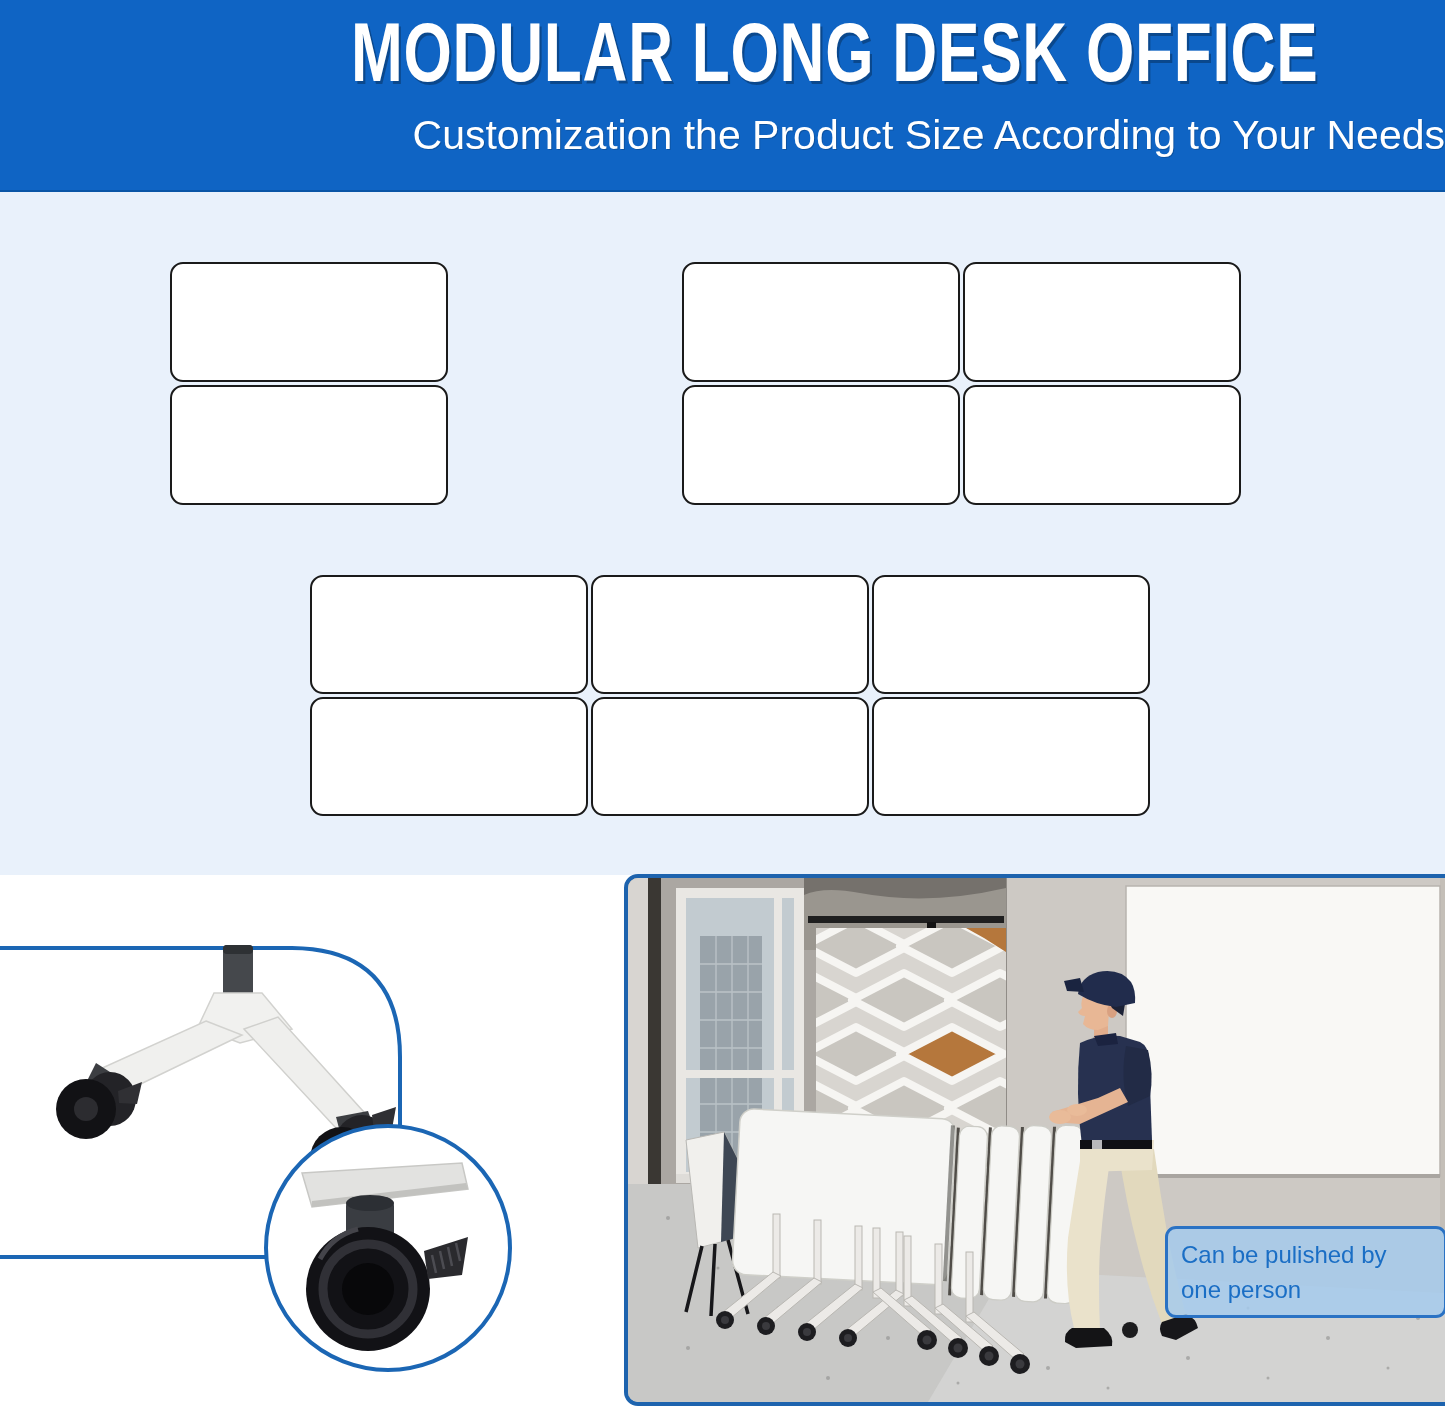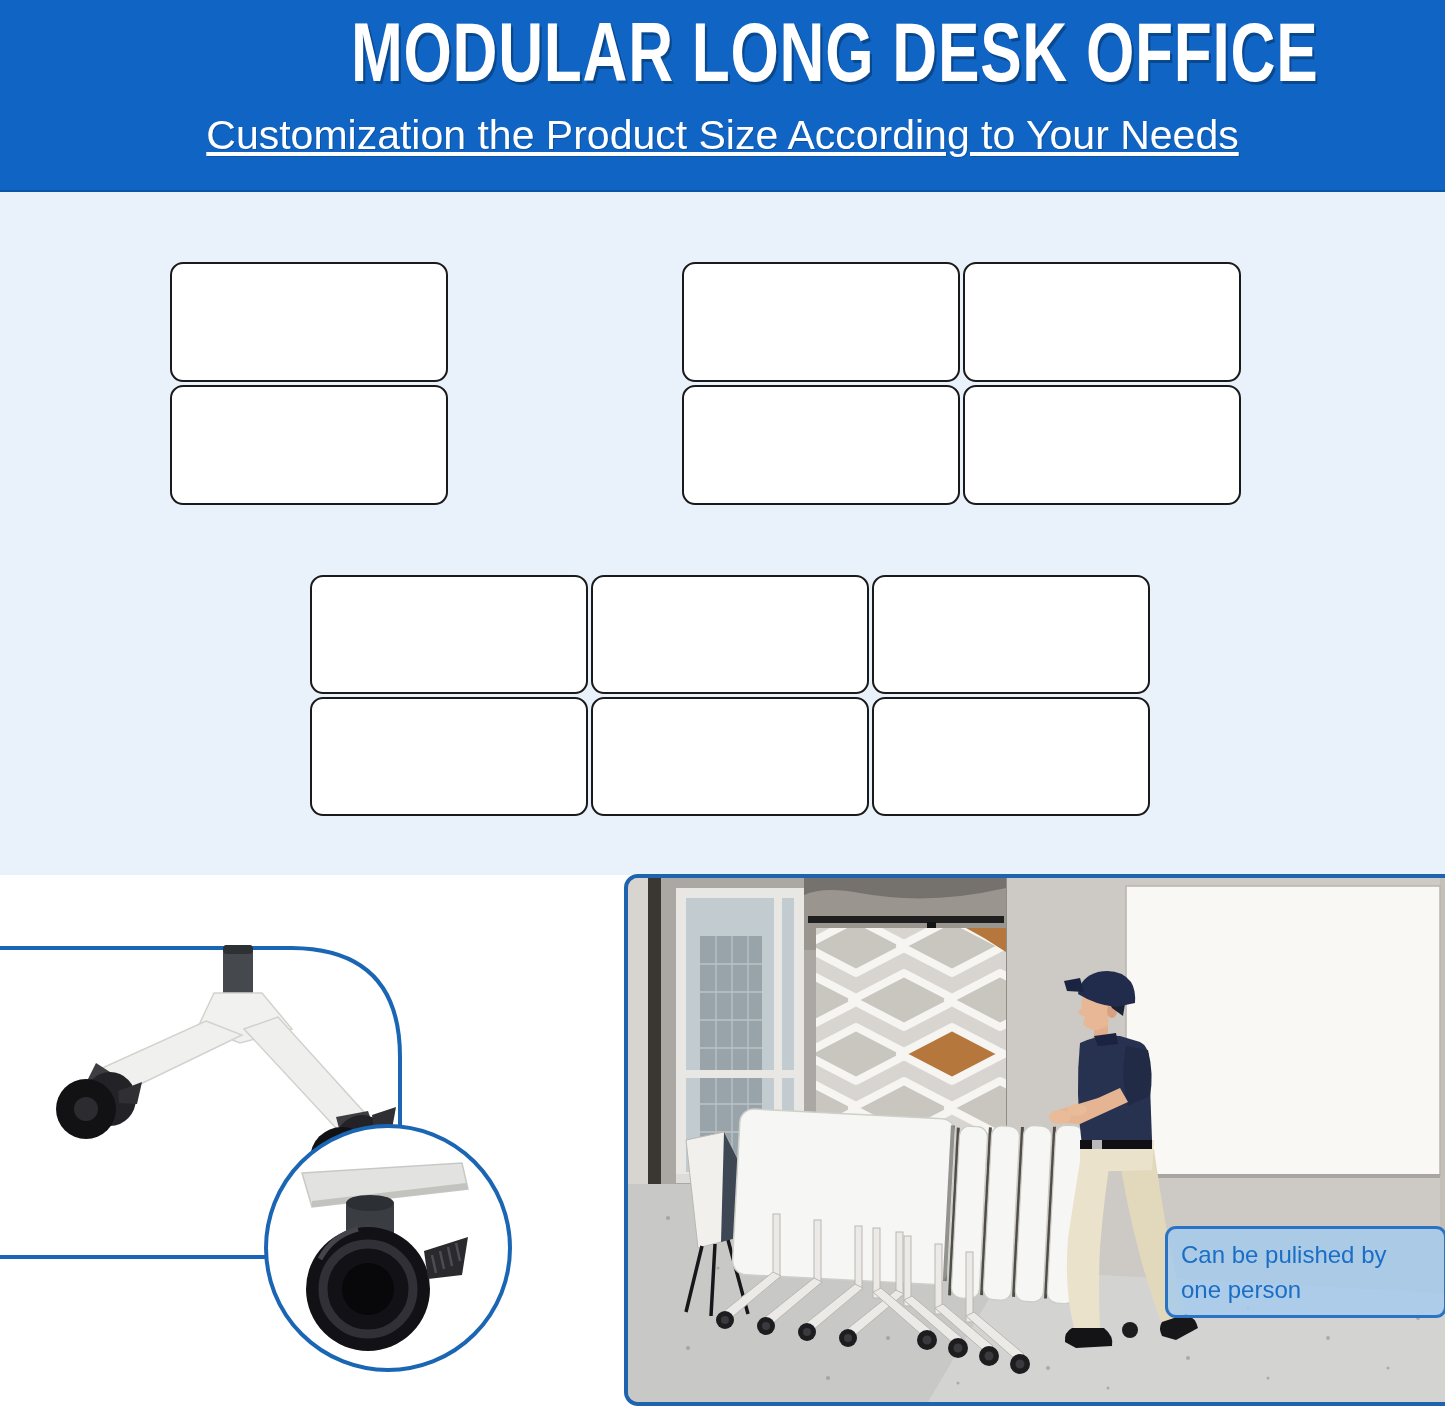--- a/index.html
+++ b/index.html
@@ -6,22 +6,22 @@
   .page{position:relative;width:1445px;height:1412px;background:#ffffff;
         font-family:"Liberation Sans",sans-serif;overflow:hidden;}
 
   
   .header{position:absolute;left:0;top:0;width:1445px;height:190px;background:#0f64c4;
           border-bottom:2px solid #0a55a6;}
   .title{position:absolute;top:10px;left:0;width:100%;text-align:right;color:#ffffff;
          font-size:84px;font-weight:bold;line-height:1;white-space:nowrap;margin-left:43px;}
   .title>span{display:inline-block;transform:scaleX(.74);transform-origin:center;
          letter-spacing:1px;text-shadow:3px 3px 0 rgba(0,0,0,.28);}
-  .subtitle{position:absolute;top:112px;left:0;width:100%;text-align:center;color:#ffffff;
-         font-size:41px;font-weight:400;text-shadow:1px 1px 0 rgba(0,0,0,.18);text-decoration:underline;}
+  .subtitle{position:absolute;top:112px;left:0;width:100%;text-align:right;color:#ffffff;
+         font-size:41px;font-weight:400;text-shadow:1px 1px 0 rgba(0,0,0,.18);}
 
   
   .size-section{position:absolute;left:0;top:192px;width:1445px;height:683px;background:#e9f1fb;}
   .desk-grid{position:absolute;display:grid;gap:3px;}
   #grid-0{left:170px;top:70px;grid-template-rows:repeat(2,120px);grid-template-columns:repeat(1,278px);}
   #grid-1{left:682px;top:70px;grid-template-rows:repeat(2,120px);grid-template-columns:repeat(2,278px);}
   #grid-2{left:310px;top:383px;grid-template-rows:repeat(2,119px);grid-template-columns:repeat(3,278px);}
   .desk-cell{background:#ffffff;border:2px solid #1a1a1a;border-radius:13px;}
 
   

